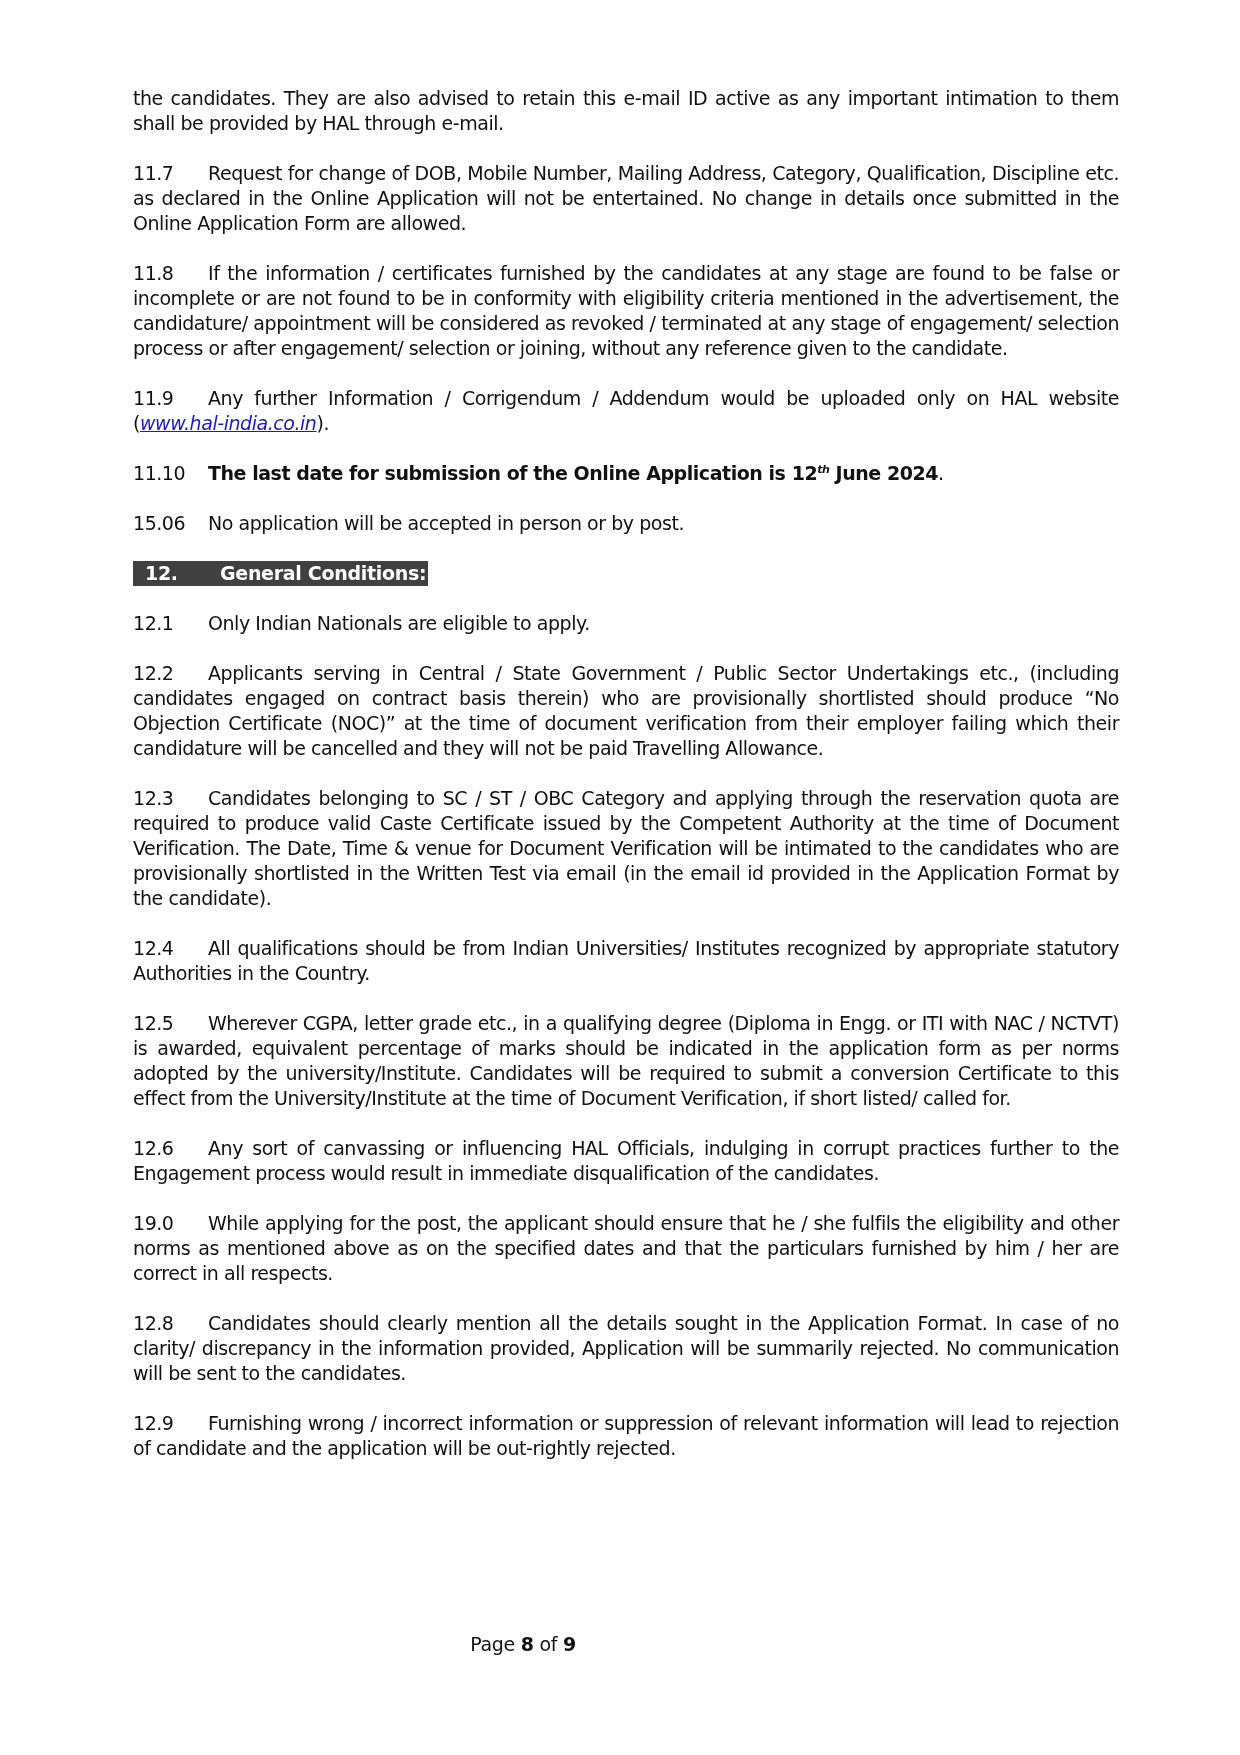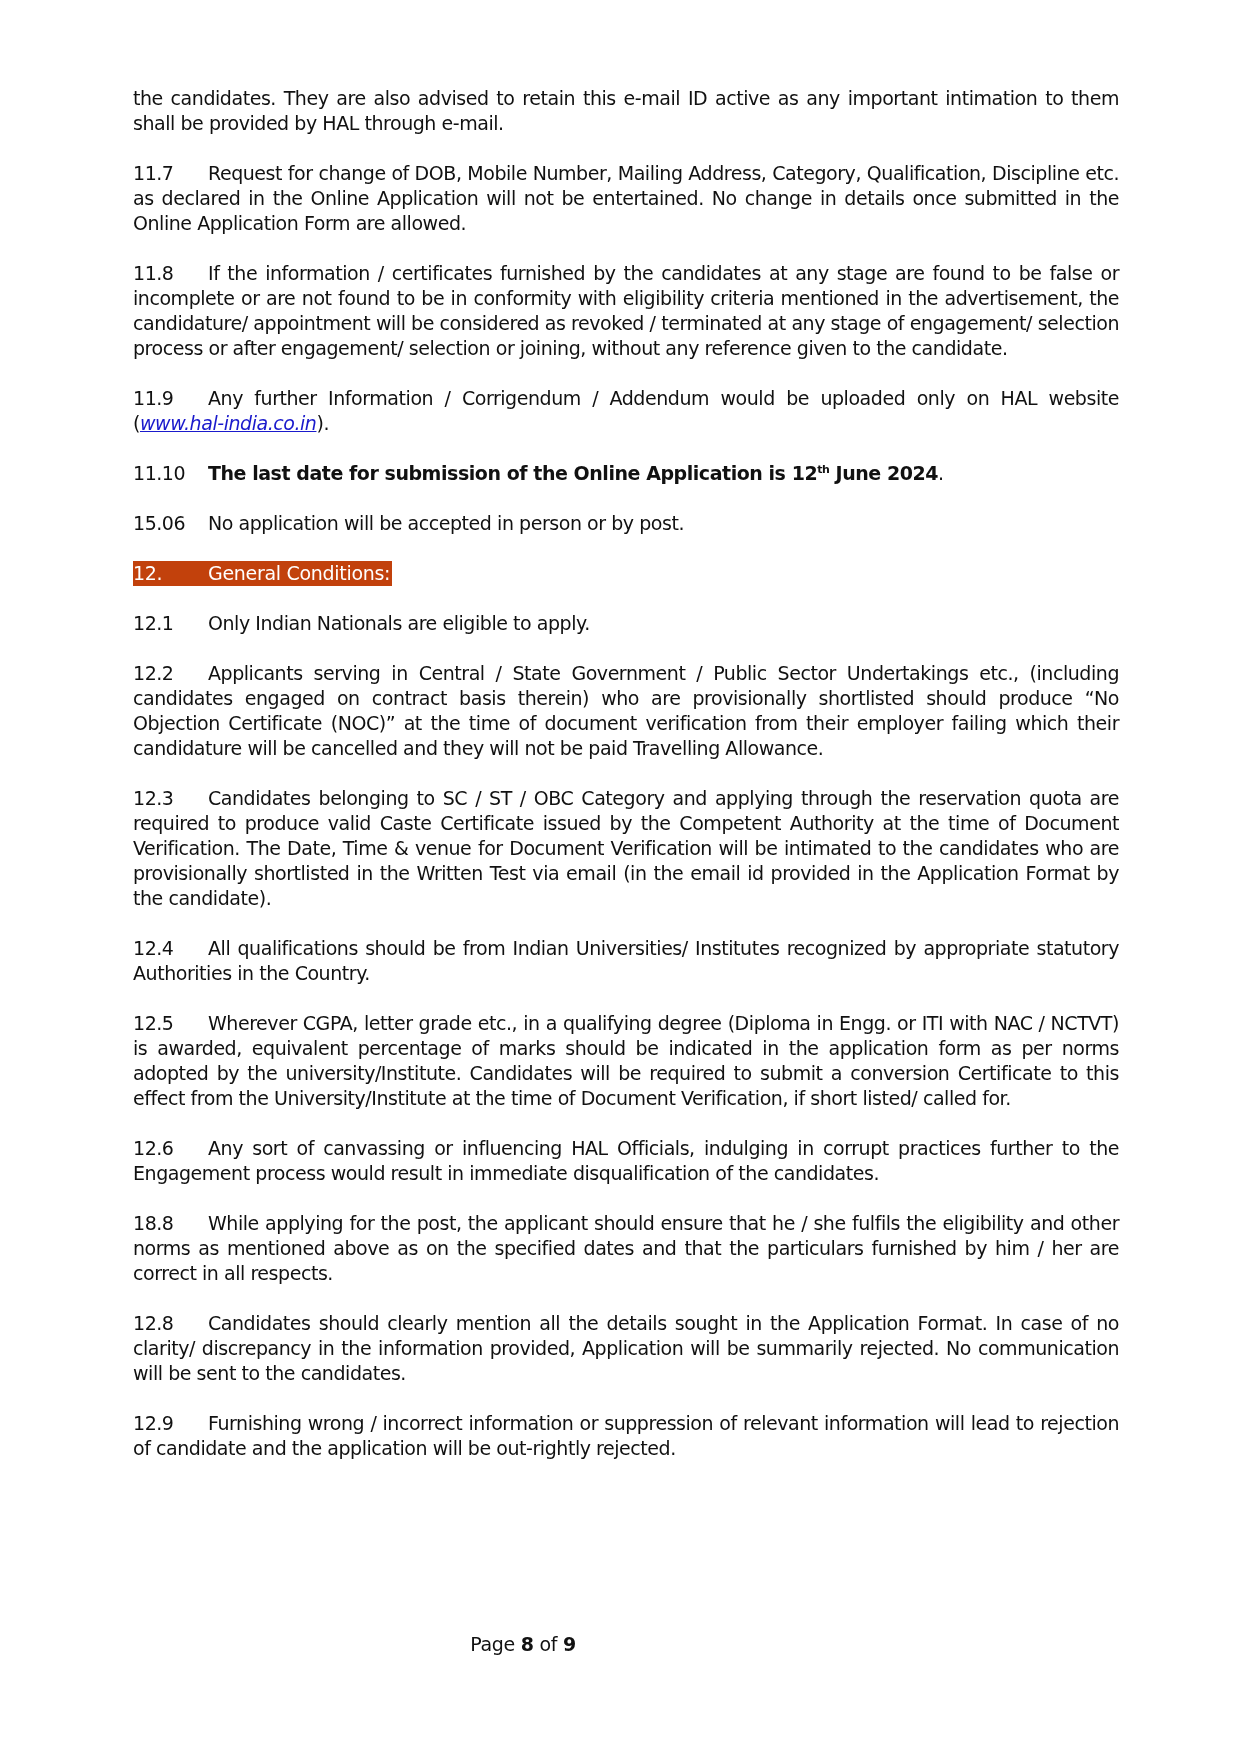--- a/index.html
+++ b/index.html
@@ -37,29 +37,30 @@
     .bold { font-weight: bold; }
     a.link {
       color: #1a1acc;
       text-decoration: underline;
       font-style: italic;
     }
     sup.ord {
       font-size: 11px;
       line-height: 0;
       vertical-align: super;
+      font-style: italic;
     }
     .heading {
       display: inline-block;
-      background: #c2410c;
+      background: #404040;
       color: #ffffff;
-      font-weight: normal;
+      font-weight: bold;
       font-size: 19px;
       line-height: 25px;
-      padding: 0 2px 0 0;
+      padding: 0 2px 0 12px;
       margin: 0 0 25px 0;
       letter-spacing: -0.3px;
     }
     .heading .num {
       display: inline-block;
       width: 75px;
     }
     .heading-wrap { margin: 0 0 0 0; }
     .footer {
       position: absolute;
@@ -99,21 +100,21 @@
   <p class="para"><span class="num">12.2</span><span>Applicants serving in Central / State Government / Public Sector Undertakings etc., (including candidates engaged on contract basis therein) who are provisionally shortlisted should produce “No Objection Certificate (NOC)” at the time of document verification from their employer failing which their candidature will be cancelled and they will not be paid Travelling Allowance.</span></p>
 
   <p class="para"><span class="num">12.3</span><span>Candidates belonging to SC / ST / OBC Category and applying through the reservation quota are required to produce valid Caste Certificate issued by the Competent Authority at the time of Document Verification. The Date, Time &amp; venue for Document Verification will be intimated to the candidates who are provisionally shortlisted in the Written Test via email (in the email id provided in the Application Format by the candidate).</span></p>
 
   <p class="para"><span class="num">12.4</span><span>All qualifications should be from Indian Universities/ Institutes recognized by appropriate statutory Authorities in the Country.</span></p>
 
   <p class="para"><span class="num">12.5</span><span>Wherever CGPA, letter grade etc., in a qualifying degree (Diploma in Engg. or ITI with NAC / NCTVT) is awarded, equivalent percentage of marks should be indicated in the application form as per norms adopted by the university/Institute. Candidates will be required to submit a conversion Certificate to this effect from the University/Institute at the time of Document Verification, if short listed/ called for.</span></p>
 
   <p class="para"><span class="num">12.6</span><span>Any sort of canvassing or influencing HAL Officials, indulging in corrupt practices further to the Engagement process would result in immediate disqualification of the candidates.</span></p>
 
-  <p class="para"><span class="num">18.8</span><span>While applying for the post, the applicant should ensure that he / she fulfils the eligibility and other norms as mentioned above as on the specified dates and that the particulars furnished by him / her are correct in all respects.</span></p>
+  <p class="para"><span class="num">19.0</span><span>While applying for the post, the applicant should ensure that he / she fulfils the eligibility and other norms as mentioned above as on the specified dates and that the particulars furnished by him / her are correct in all respects.</span></p>
 
   <p class="para"><span class="num">12.8</span><span>Candidates should clearly mention all the details sought in the Application Format. In case of no clarity/ discrepancy in the information provided, Application will be summarily rejected. No communication will be sent to the candidates.</span></p>
 
   <p class="para" style="margin-bottom:0"><span class="num">12.9</span><span>Furnishing wrong / incorrect information or suppression of relevant information will lead to rejection of candidate and the application will be out-rightly rejected.</span></p>
 
 </div>
 
 <div class="footer"><span>Page </span><span class="bold">8</span><span> of </span><span class="bold">9</span></div>
 
 </body></html>

